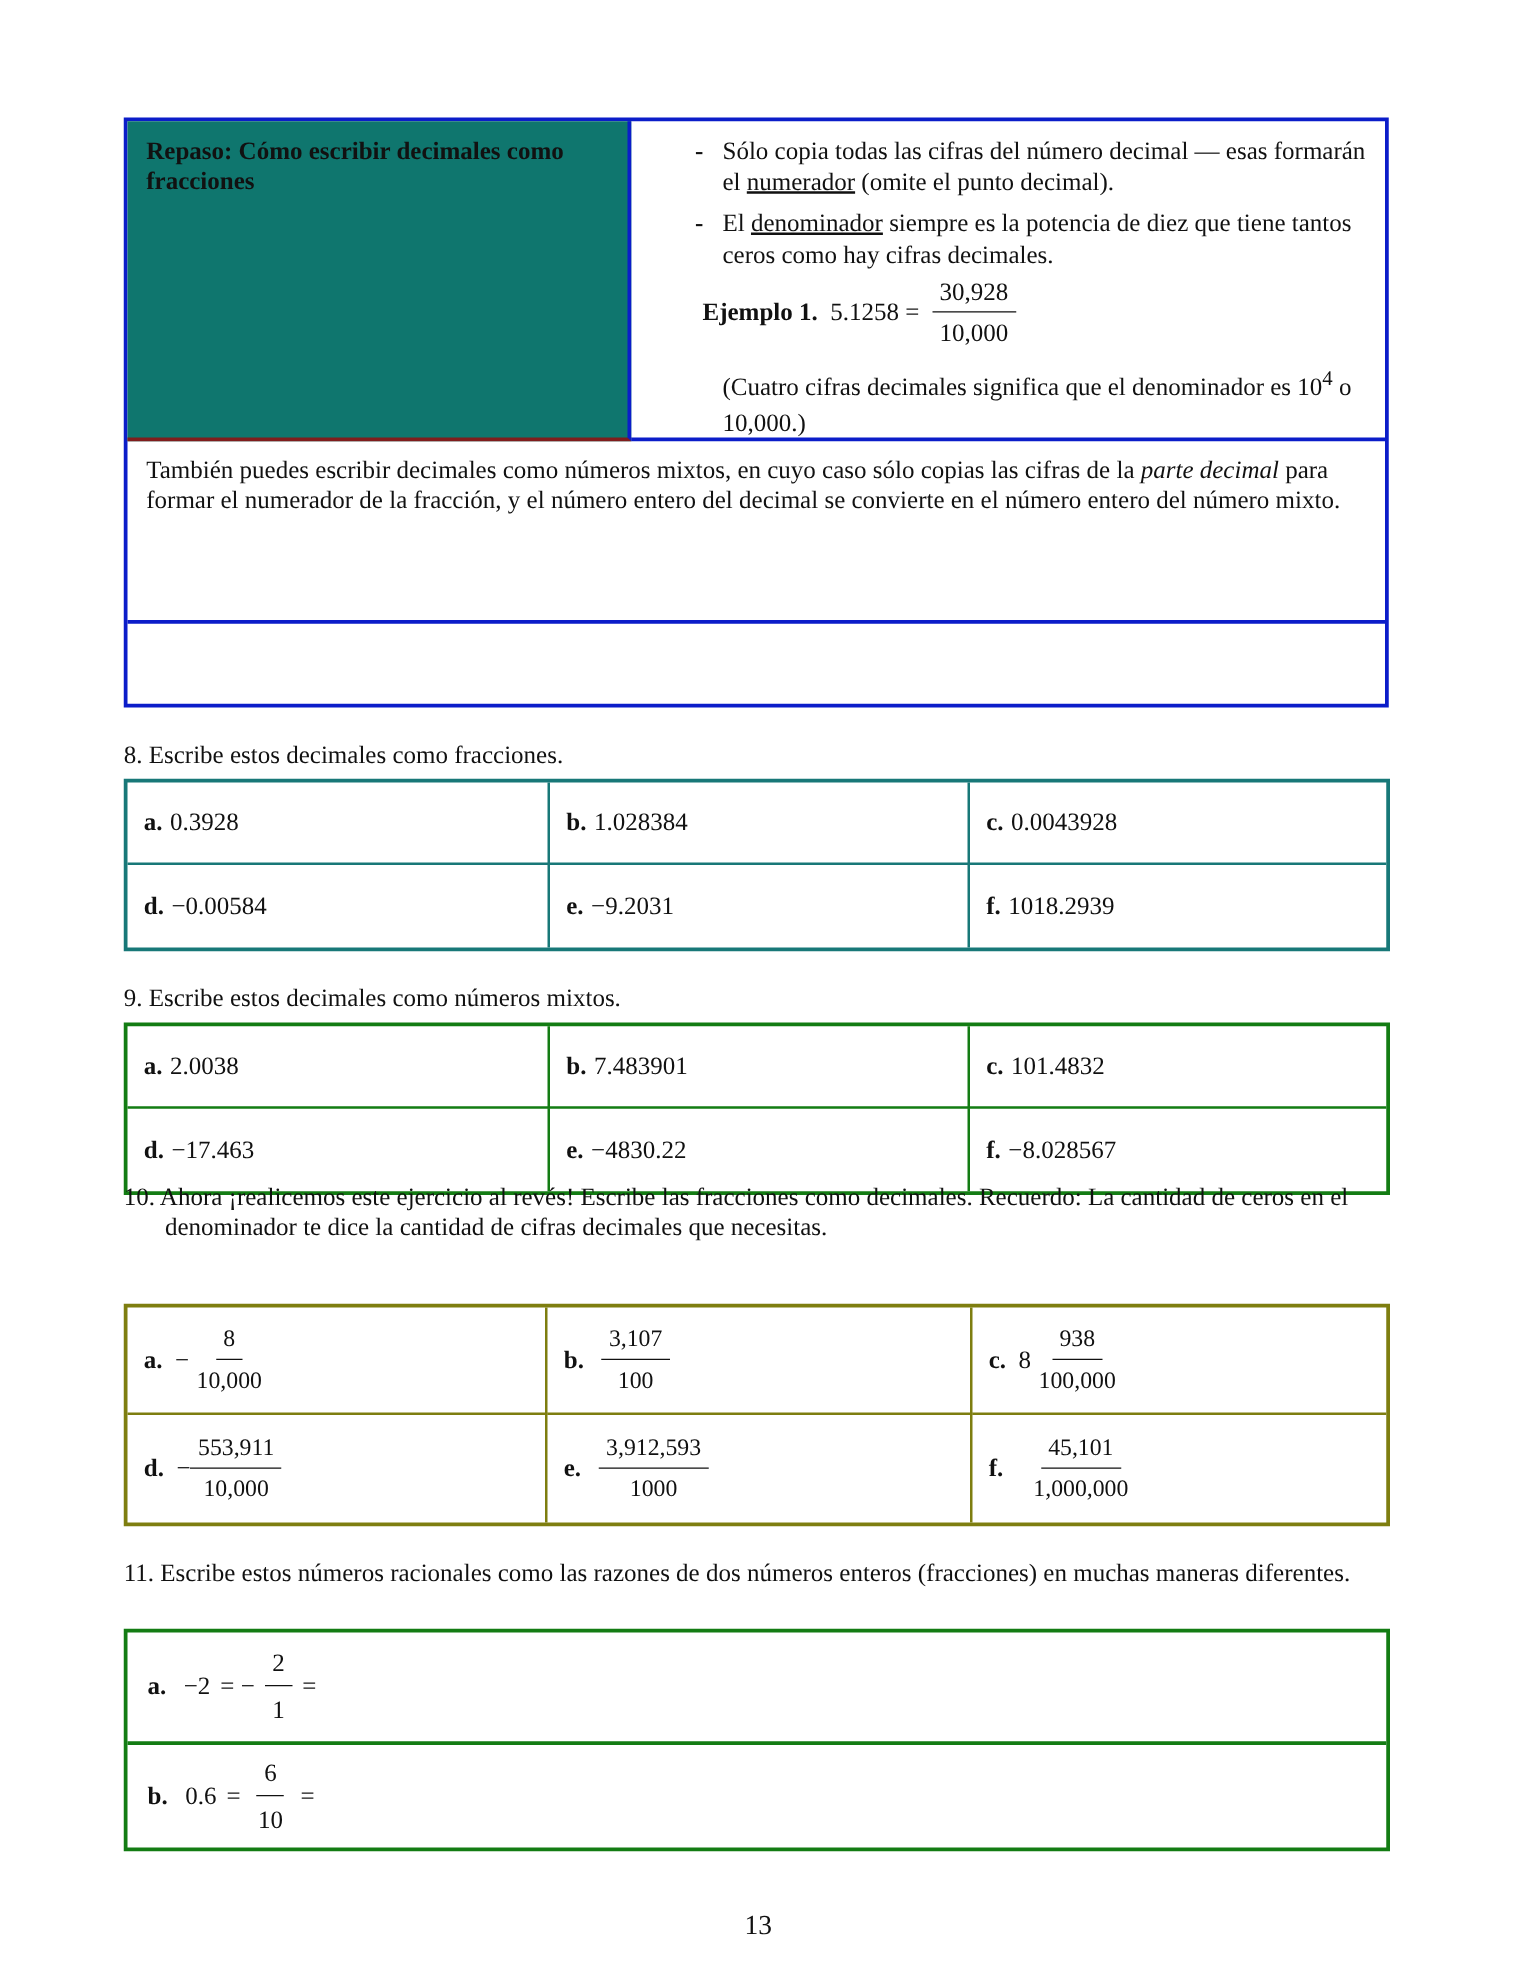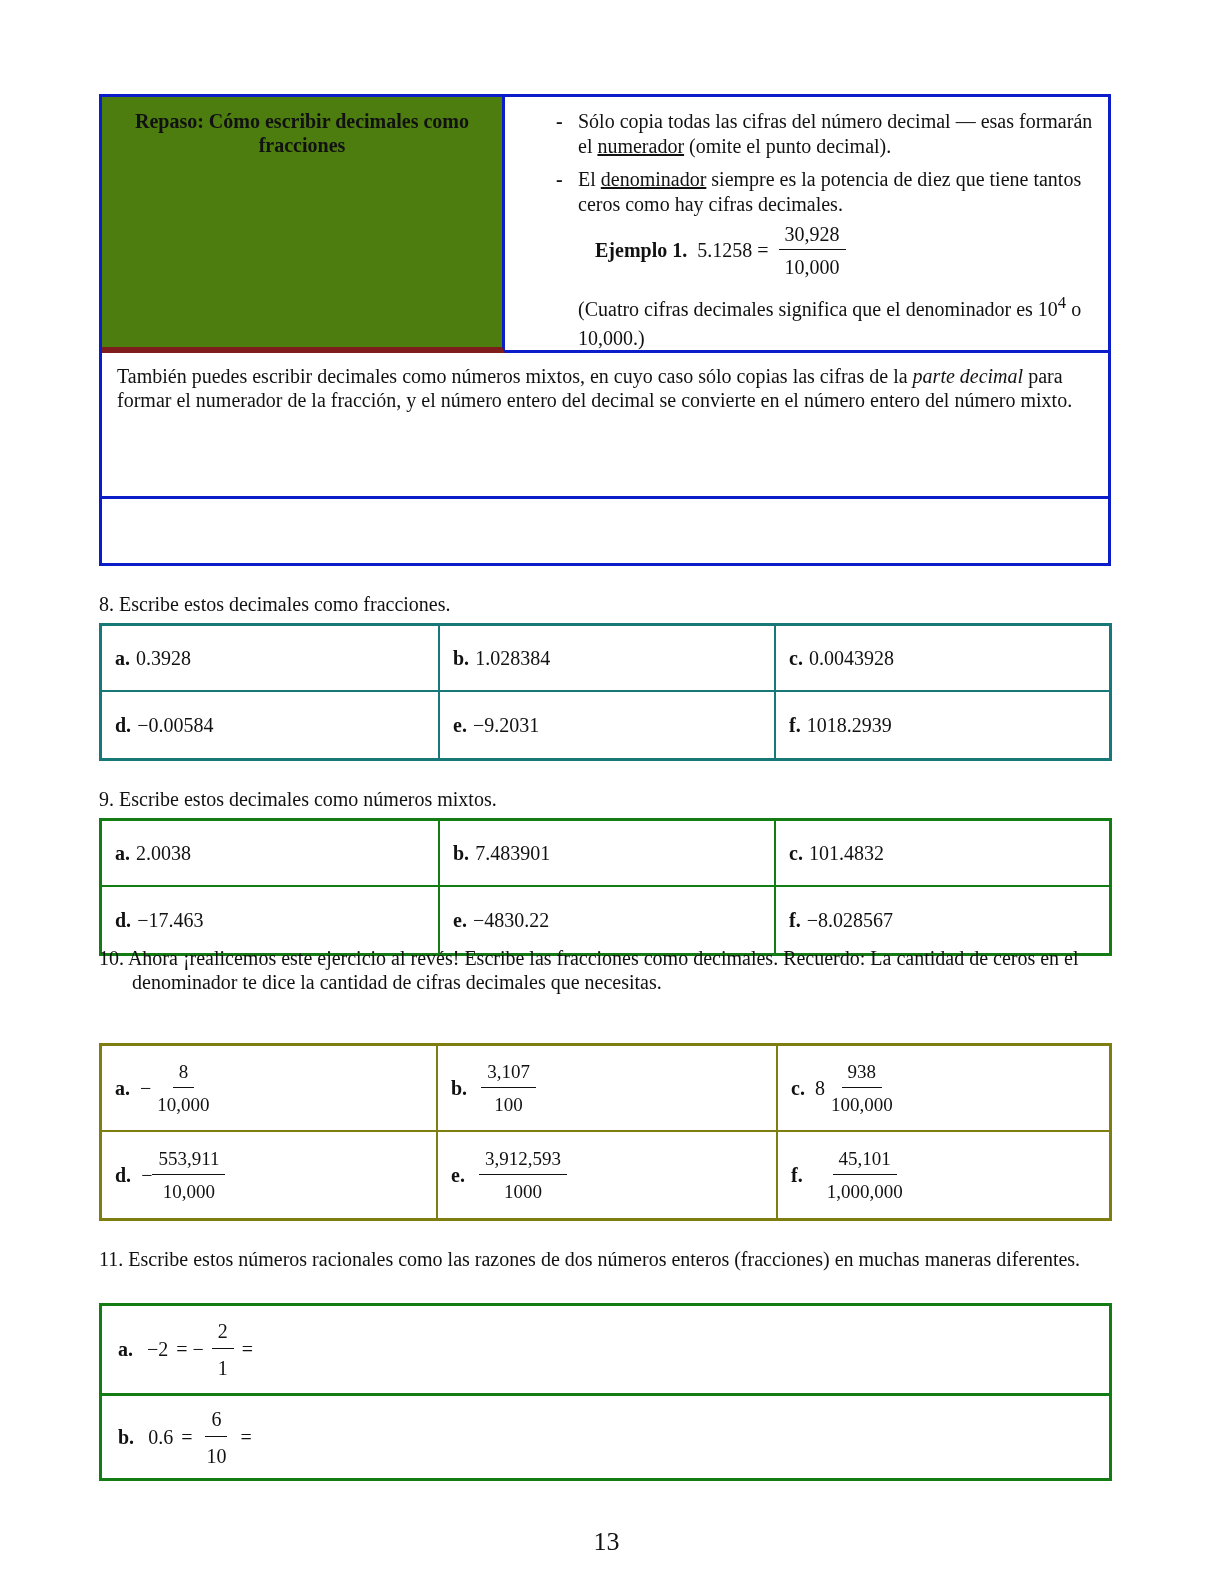--- a/index.html
+++ b/index.html
@@ -1,26 +1,26 @@
 <!DOCTYPE html>
 <html><head>
 <meta charset="utf-8">
 <style>
   html, body { margin: 0; padding: 0; background: #ffffff; }
   body { width: 1223px; height: 1583px; position: relative; font-family: "Liberation Serif", serif; color: #111; font-size: 20px; }
   .abs { position: absolute; }
 
   
   .review { left: 99px; top: 94px; width: 1012px; height: 472px; border: 3px solid #0b1dc9; box-sizing: border-box; }
-  .review .topleft { position: absolute; left: 0; top: 0; width: 403px; height: 256px; background: #4d7c0f; border-right: 3px solid #0b1dc9; border-bottom: 6px solid #7f1d1d; box-sizing: border-box; padding: 12px 15px; font-weight: bold; line-height: 24px; text-align: center; }
+  .review .topleft { position: absolute; left: 0; top: 0; width: 403px; height: 256px; background: #0f766e; border-right: 3px solid #0b1dc9; border-bottom: 3px solid #7f1d1d; box-sizing: border-box; padding: 12px 15px; font-weight: bold; line-height: 24px; }
   .review .topright { position: absolute; left: 403px; top: 0; right: 0; height: 256px; border-bottom: 3px solid #0b1dc9; box-sizing: border-box; padding: 12px 0 0 45px; line-height: 25px; }
   .bullet { position: relative; padding-left: 28px; margin-bottom: 8px; }
   .bullet .dash { position: absolute; left: 6px; top: 0; font-weight: bold; }
   .u { text-decoration: underline; }
-  .ex1 { display: flex; align-items: center; margin-left: 45px; margin-top: -2px; }
+  .ex1 { display: flex; align-items: center; margin-left: 12px; margin-top: -2px; }
   .frac { display: inline-flex; flex-direction: column; align-items: center; vertical-align: middle; line-height: 22px; }
   .frac .num { padding: 0 6px 4px; border-bottom: 1.5px solid #111; }
   .frac .den { padding: 6px 6px 0; }
   .note1 { margin-left: 28px; margin-top: 10px; line-height: 29px; }
   .review .mid { position: absolute; left: 0; top: 256px; right: 0; height: 146px; border-bottom: 3px solid #0b1dc9; box-sizing: border-box; padding: 11px 15px 0; line-height: 24px; }
   .ex2 { display: flex; align-items: center; margin-top: 8px; }
   .review .nota { position: absolute; left: 0; top: 422px; right: 0; bottom: 0; padding: 12px 15px; line-height: 24px; }
 
   
   .prompt { left: 99px; width: 1012px; line-height: 24px; }
@@ -40,21 +40,21 @@
   .lbl { font-weight: bold; margin-right: 6px; }
   .olive .cell .frac { font-size: 19px; }
 
   .rat { left: 99px; width: 1013px; border: 3px solid #137c13; box-sizing: border-box; }
   .rat .row { display: flex; align-items: center; padding-left: 16px; box-sizing: border-box; }
   .rat .row + .row { border-top: 3px solid #137c13; }
   .rat .frac .num { padding: 0 6px 6px; }
   .rat .frac .den { padding: 8px 6px 0; }
   .sp { display: inline-block; width: 8px; }
 
-  .pagenum { left: 0; width: 1213px; top: 1527px; text-align: center; font-size: 26px; }
+  .pagenum { left: 0; width: 1213px; top: 1527px; text-align: center; font-size: 22px; }
 </style>
 </head>
 <body>
 
 <div class="abs review">
   <div class="topleft">Repaso: Cómo escribir decimales como fracciones</div>
   <div class="topright">
     <div class="bullet">
       <span class="dash">-</span>
       <span>Sólo copia todas las cifras del número decimal — esas formarán el </span><span class="u">numerador</span><span> (omite el punto decimal).</span>

